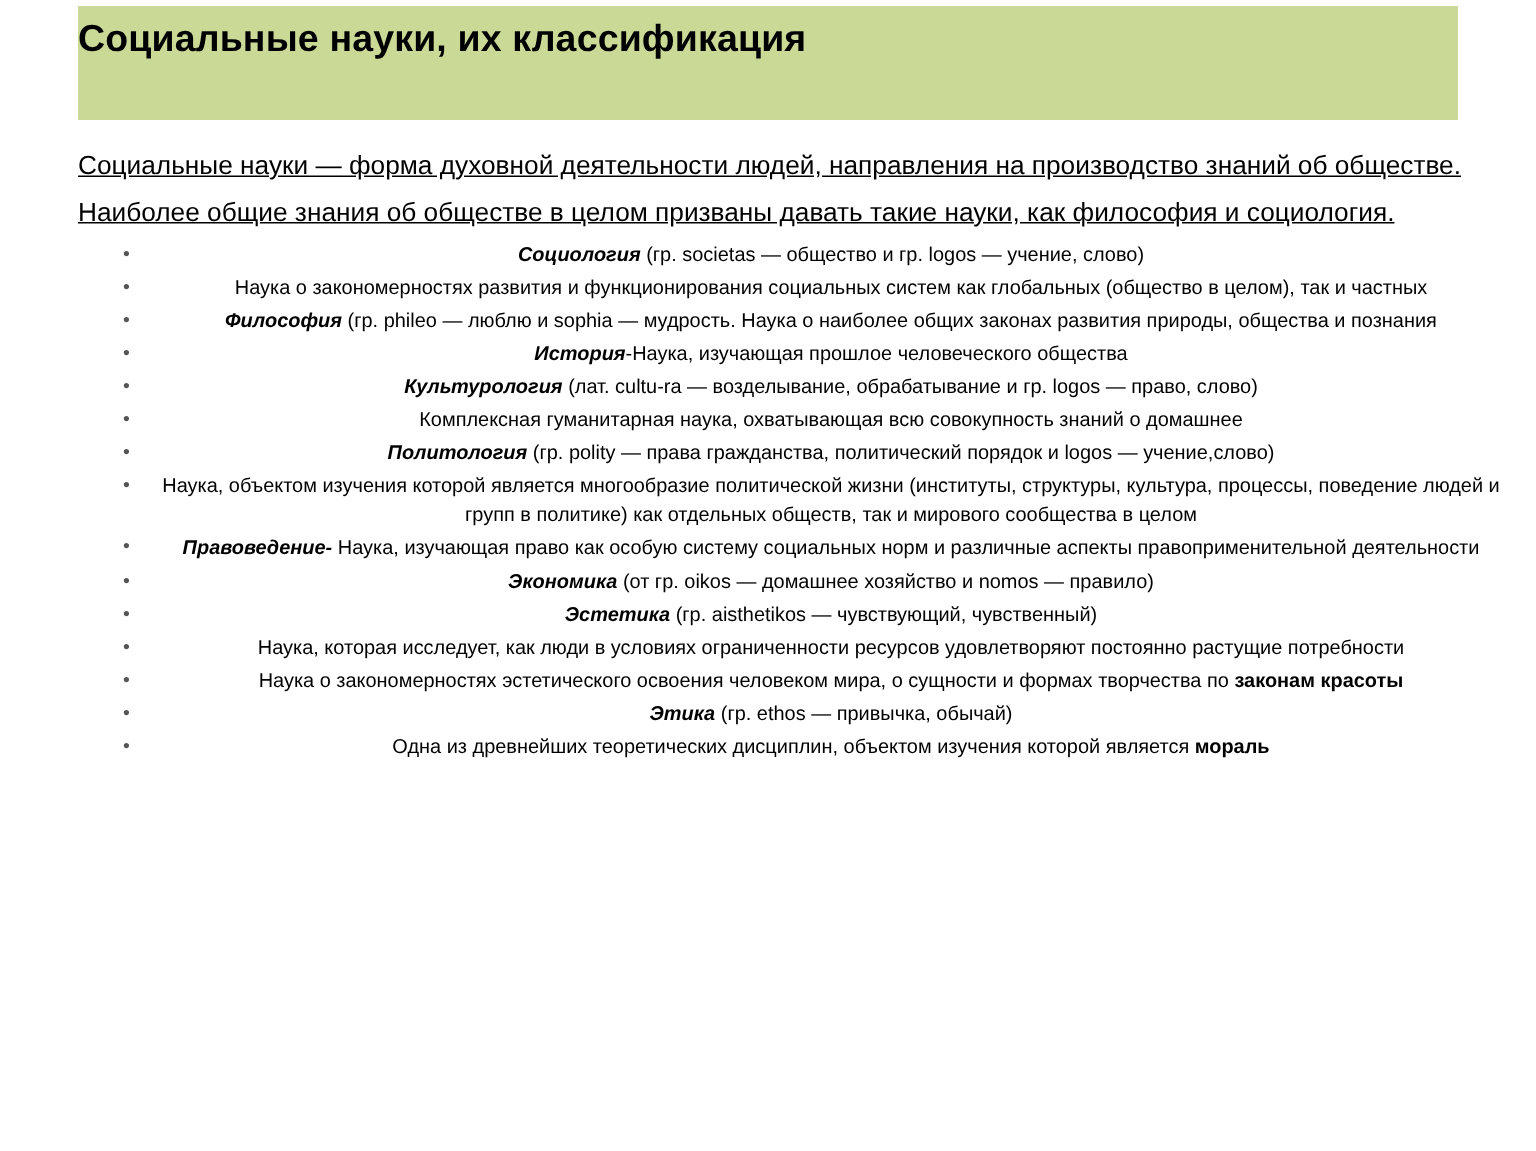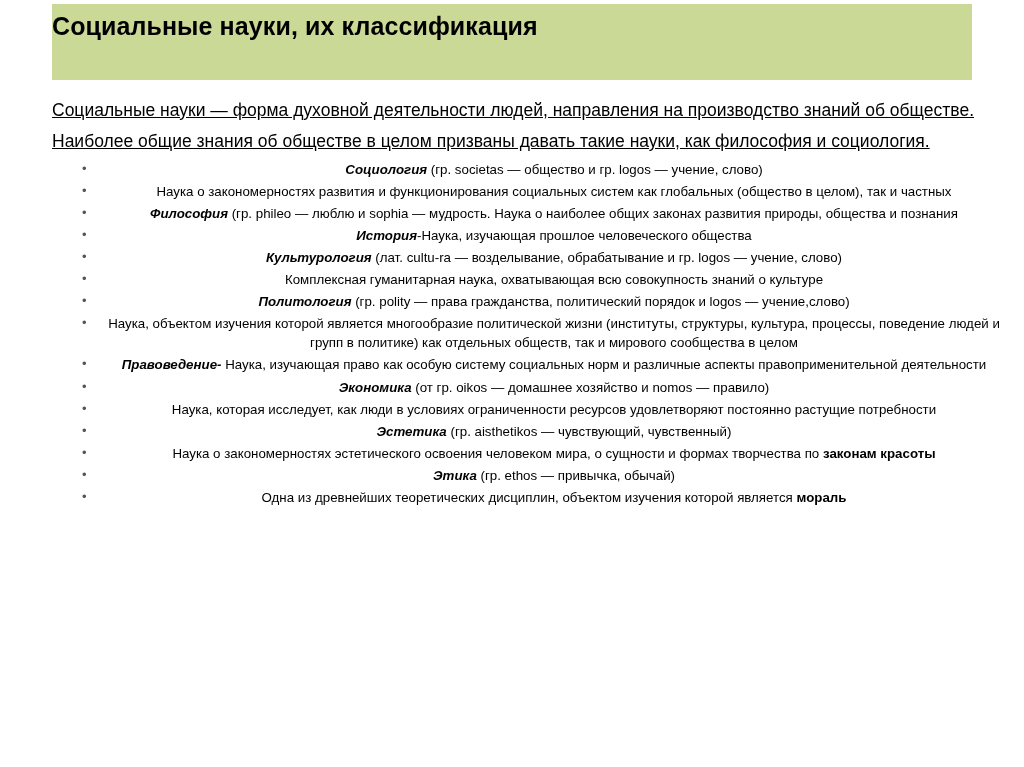--- a/index.html
+++ b/index.html
@@ -107,27 +107,27 @@
     <p class="para">
       <span class="hang">Наиболее общие знания об обществе в целом призваны давать такие науки, как философия и социология.</span>
     </p>
 
 
     <ul class="bullets" id="science-list">
         <li><span class="bi">Социология</span><span> (гр. societas — общество и гр. logos — учение, слово)</span></li>
         <li><span>Наука о закономерностях развития и функционирования социальных систем как глобальных (общество в целом), так и частных</span></li>
         <li><span class="bi">Философия</span><span> (гр. phileo — люблю и sophia — мудрость. Наука о наиболее общих законах развития природы, общества и познания</span></li>
         <li><span class="bi">История</span><span>-Наука, изучающая прошлое человеческого общества</span></li>
-        <li><span class="bi">Культурология</span><span> (лат. cultu-ra — возделывание, обрабатывание и гр. logos — учение, слово)</span></li>
-        <li><span>Комплексная гуманитарная наука, охватывающая всю совокупность знаний о культуре</span></li>
+        <li><span class="bi">Культурология</span><span> (лат. cultu-ra — возделывание, обрабатывание и гр. logos — право, слово)</span></li>
+        <li><span>Комплексная гуманитарная наука, охватывающая всю совокупность знаний о домашнее</span></li>
         <li><span class="bi">Политология</span><span> (гр. polity — права гражданства, политический порядок и logos — учение,слово)</span></li>
         <li><span>Наука, объектом изучения которой является многообразие политической жизни (институты, структуры, культура, процессы, поведение людей и групп в политике) как отдельных обществ, так и мирового сообщества в целом</span></li>
         <li><span class="bi">Правоведение-</span><span> Наука, изучающая право как особую систему социальных норм и различные аспекты правоприменительной деятельности</span></li>
         <li><span class="bi">Экономика</span><span> (от гр. oikos — домашнее хозяйство и nomos — правило)</span></li>
+        <li><span class="bi">Эстетика</span><span> (гр. aisthetikos — чувствующий, чувственный)</span></li>
         <li><span>Наука, которая исследует, как люди в условиях ограниченности ресурсов удовлетворяют постоянно растущие потребности</span></li>
-        <li><span class="bi">Эстетика</span><span> (гр. aisthetikos — чувствующий, чувственный)</span></li>
         <li><span>Наука о закономерностях эстетического освоения человеком мира, о сущности и формах творчества по </span><span class="b">законам красоты</span></li>
         <li><span class="bi">Этика</span><span> (гр. ethos — привычка, обычай)</span></li>
         <li><span>Одна из древнейших теоретических дисциплин, объектом изучения которой является </span><span class="b">мораль</span></li>
       </ul>
 
   </div>
 </div>
 
 </body></html>

